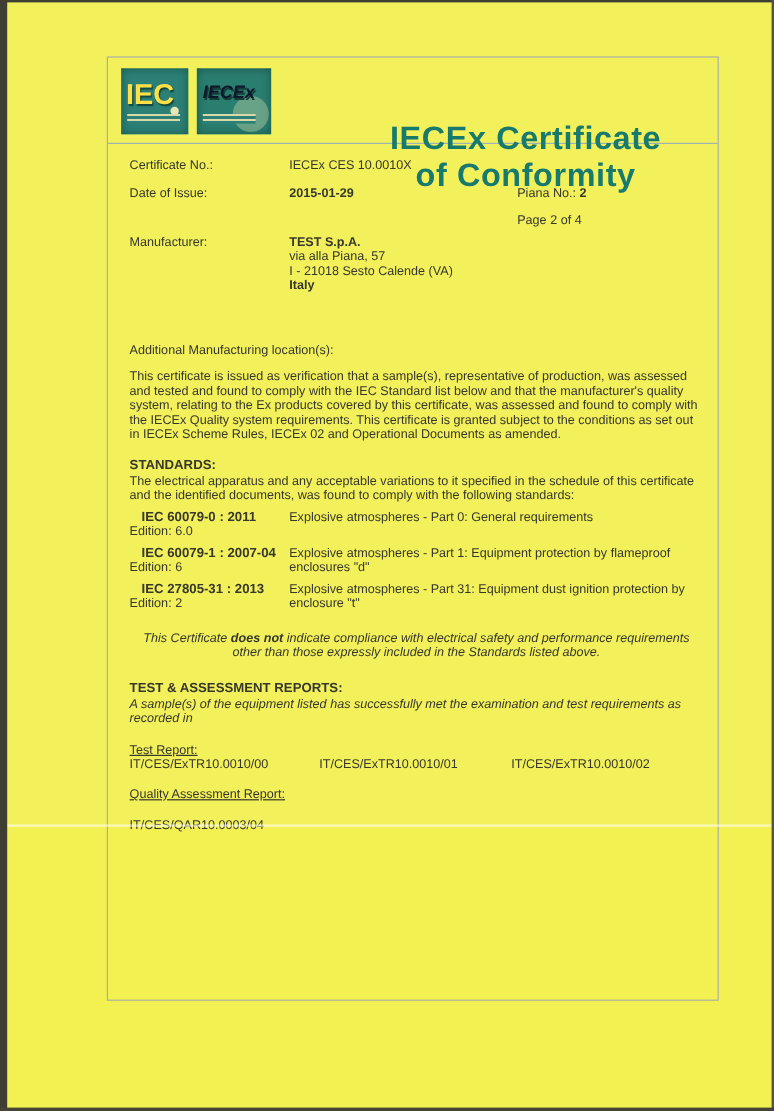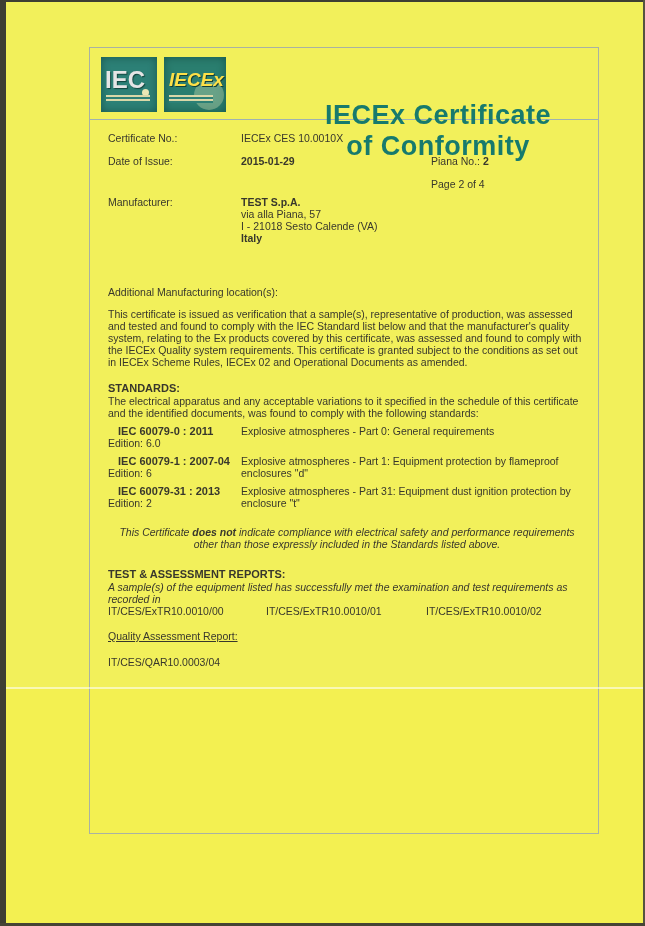--- a/index.html
+++ b/index.html
@@ -25,29 +25,29 @@
   .cert-box{position:absolute;left:89px;top:47px;width:508px;height:785px;
     border:1px solid #a9b2a2;z-index:2;}
   .header-divider{position:absolute;left:0;top:71px;width:508px;height:1px;
     background:#9fb2b2;}
 
   
   .logo-row{position:absolute;left:11px;top:9px;display:flex;gap:7px;}
   .logo{width:56px;height:55px;background:#2c8076;position:relative;
     box-shadow:inset 0 0 8px rgba(0,40,30,.45);overflow:hidden;}
   .logo .wordmark{position:absolute;left:4px;top:9px;
-    color:#e5e5e5;font-weight:bold;font-size:24px;letter-spacing:0px;
+    color:#fde047;font-weight:bold;font-size:24px;letter-spacing:0px;
     text-shadow:1px 1px 1px rgba(0,30,25,.6);}
   .logo .stripes{position:absolute;left:5px;bottom:9px;width:44px;height:8px;
     background:repeating-linear-gradient(to bottom,#d9d8a8 0 2px,#2c8076 2px 4px);}
   .logo .dot{position:absolute;right:8px;bottom:16px;width:7px;height:7px;
     border-radius:50%;background:#e9e7b5;}
   .logo-iecex{width:62px;background:#2a7e6f;}
-  .logo-iecex .wordmark{font-style:italic;font-size:19px;top:12px;left:5px;
-    color:#fde047;text-shadow:1px 1px 0 #123f38;}
+  .logo-iecex .wordmark{font-style:italic;font-size:15px;top:12px;left:5px;
+    color:#0f172a;text-shadow:1px 1px 0 #123f38;}
   .logo-iecex .globe{position:absolute;right:2px;bottom:2px;width:30px;height:30px;
     border-radius:50%;background:rgba(220,230,180,.35);}
   .title{position:absolute;left:188px;top:4px;width:320px;text-align:center;
     color:#177a6d;font-weight:bold;font-size:27px;line-height:31px;
     letter-spacing:.5px;margin-top:48px;}
 
   
   .content{position:absolute;left:18px;top:71px;width:478px;font-size:10.5px;
     line-height:12px;}
   .meta-grid{display:grid;grid-template-columns:133px 190px auto;
@@ -153,33 +153,34 @@
     </div>
     <div class="std-row">
       <span>
         <div class="std-code">IEC 60079-1 : 2007-04</div>
         <div class="std-edition">Edition: 6</div>
       </span>
       <span>Explosive atmospheres - Part 1: Equipment protection by flameproof enclosures "d"</span>
     </div>
     <div class="std-row">
       <span>
-        <div class="std-code">IEC 60079-31 : 2013</div>
+        <div class="std-code">IEC 27805-31 : 2013</div>
         <div class="std-edition">Edition: 2</div>
       </span>
       <span>Explosive atmospheres - Part 31: Equipment dust ignition protection by enclosure "t"</span>
     </div>
 
     <div class="disclaimer">
       <span>This Certificate </span><span class="bold">does not</span><span> indicate compliance with electrical safety and performance requirements other than those expressly included in the Standards listed above.</span>
     </div>
 
     <div class="reports-heading">TEST &amp; ASSESSMENT REPORTS:</div>
     <div class="reports-intro">A sample(s) of the equipment listed has successfully met the examination and test requirements as recorded in</div>
 
+    <div class="test-report-label">Test Report:</div>
     <div class="report-numbers">
       <span>IT/CES/ExTR10.0010/00</span>
       <span>IT/CES/ExTR10.0010/01</span>
       <span>IT/CES/ExTR10.0010/02</span>
     </div>
 
     <div class="qar-label">Quality Assessment Report:</div>
     <div class="qar-value">IT/CES/QAR10.0003/04</div>
 
   </div>

